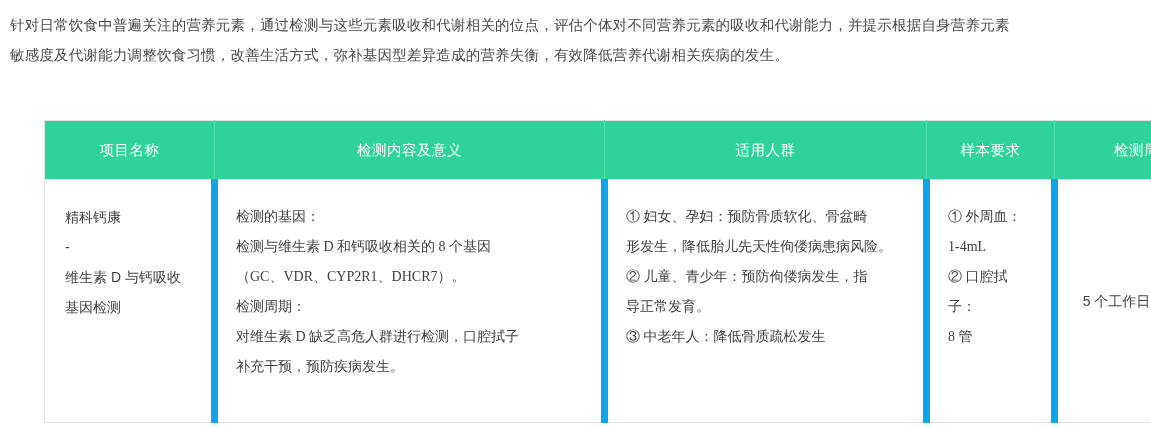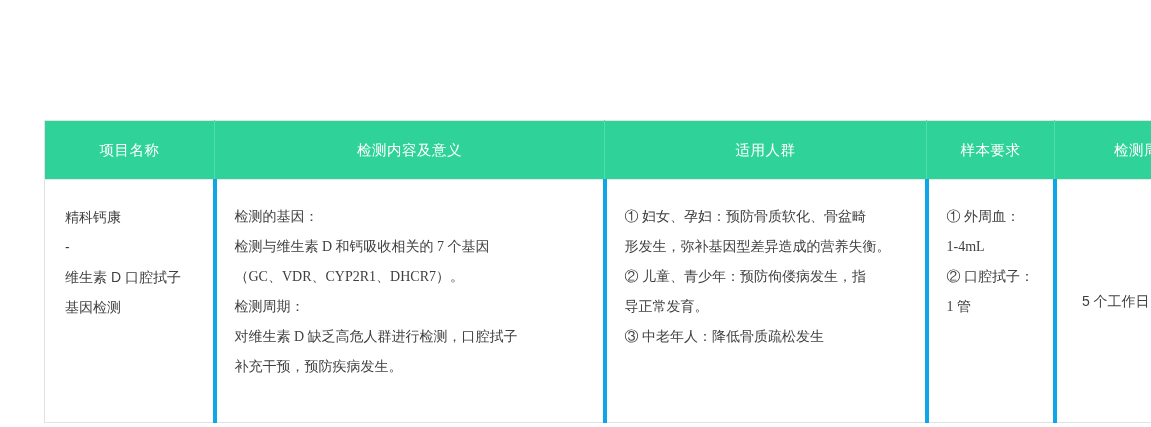--- a/index.html
+++ b/index.html
@@ -52,21 +52,21 @@
     text-align: center;
     vertical-align: middle;
     border-right: 1px solid #4fdcae;
     letter-spacing: 0.5px;
   }
   table.detail thead th:last-child {
     border-right: none;
     text-align: right;
   }
   table.detail tbody td {
-    border-right: 4px solid #0ea5e9;
+    border-right: 7px solid #0ea5e9;
     border-top: 1px solid #e8e8e8;
     vertical-align: top;
     font-size: 14px;
     line-height: 30px;
     color: #3f3f3f;
     padding: 22px 18px 40px 18px;
     height: 230px;
     box-sizing: border-box;
   }
   table.detail tbody td:last-child {
@@ -93,20 +93,24 @@
   .col-2 { width: 390px; }
   .col-3 { width: 322px; }
   .col-4 { width: 128px; }
   .col-5 { width: 121px; }
 </style>
 </head>
 <body>
 
 <div class="page">
 
+  <div class="intro">
+    <span class="line">针对日常饮食中普遍关注的营养元素，通过检测与这些元素吸收和代谢相关的位点，评估个体对不同营养元素的吸收和代谢能力，并提示根据自身营养元素</span>
+    <span class="line">敏感度及代谢能力调整饮食习惯，改善生活方式，弥补基因型差异造成的营养失衡，有效降低营养代谢相关疾病的发生。</span>
+  </div>
 
   <div class="table-wrap">
     <table class="detail">
       <colgroup>
         <col class="col-1">
         <col class="col-2">
         <col class="col-3">
         <col class="col-4">
         <col class="col-5">
       </colgroup>
@@ -117,43 +121,43 @@
           <th>适用人群</th>
           <th>样本要求</th>
           <th>检测周期</th>
         </tr>
       </thead>
       <tbody>
         <tr>
           <td class="cell-name">
             <span class="line">精科钙康</span>
             <span class="line">-</span>
-            <span class="line">维生素 D 口腔拭子</span>
+            <span class="line">维生素 D 与钙吸收</span>
             <span class="line">基因检测</span>
           </td>
           <td class="cell-center">
             <span class="line">检测的基因：</span>
-            <span class="line">检测与维生素 D 和钙吸收相关的 7 个基因</span>
+            <span class="line">检测与维生素 D 和钙吸收相关的 8 个基因</span>
             <span class="line">（GC、VDR、CYP2R1、DHCR7）。</span>
             <span class="line">检测周期：</span>
             <span class="line">对维生素 D 缺乏高危人群进行检测，口腔拭子</span>
             <span class="line">补充干预，预防疾病发生。</span>
           </td>
           <td class="cell-center">
             <span class="line">① 妇女、孕妇：预防骨质软化、骨盆畸</span>
-            <span class="line">形发生，弥补基因型差异造成的营养失衡。</span>
+            <span class="line">形发生，降低胎儿先天性佝偻病患病风险。</span>
             <span class="line">② 儿童、青少年：预防佝偻病发生，指</span>
             <span class="line">导正常发育。</span>
             <span class="line">③ 中老年人：降低骨质疏松发生</span>
           </td>
           <td class="cell-center">
             <span class="line">① 外周血：</span>
             <span class="line">1-4mL</span>
             <span class="line">② 口腔拭子：</span>
-            <span class="line">1 管</span>
+            <span class="line">8 管</span>
           </td>
           <td class="cell-period">5 个工作日</td>
         </tr>
       </tbody>
     </table>
   </div>
 
 </div>
 
 </body></html>

